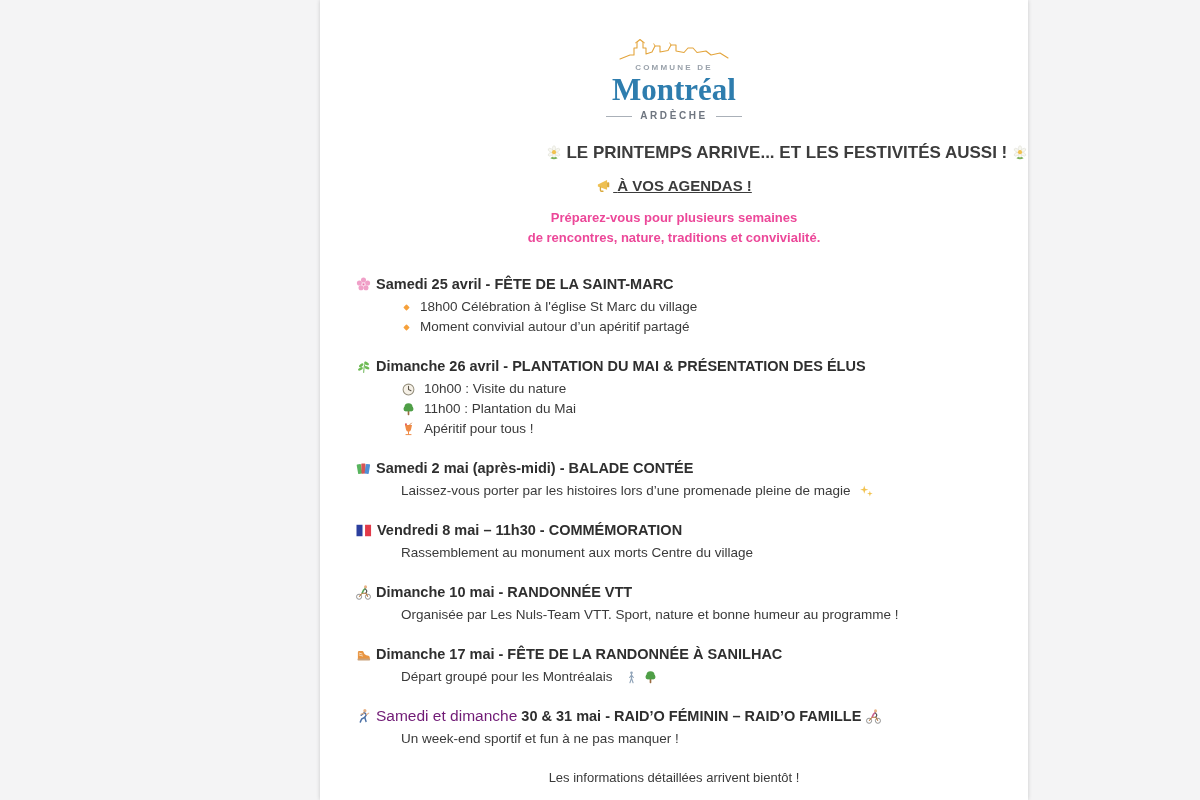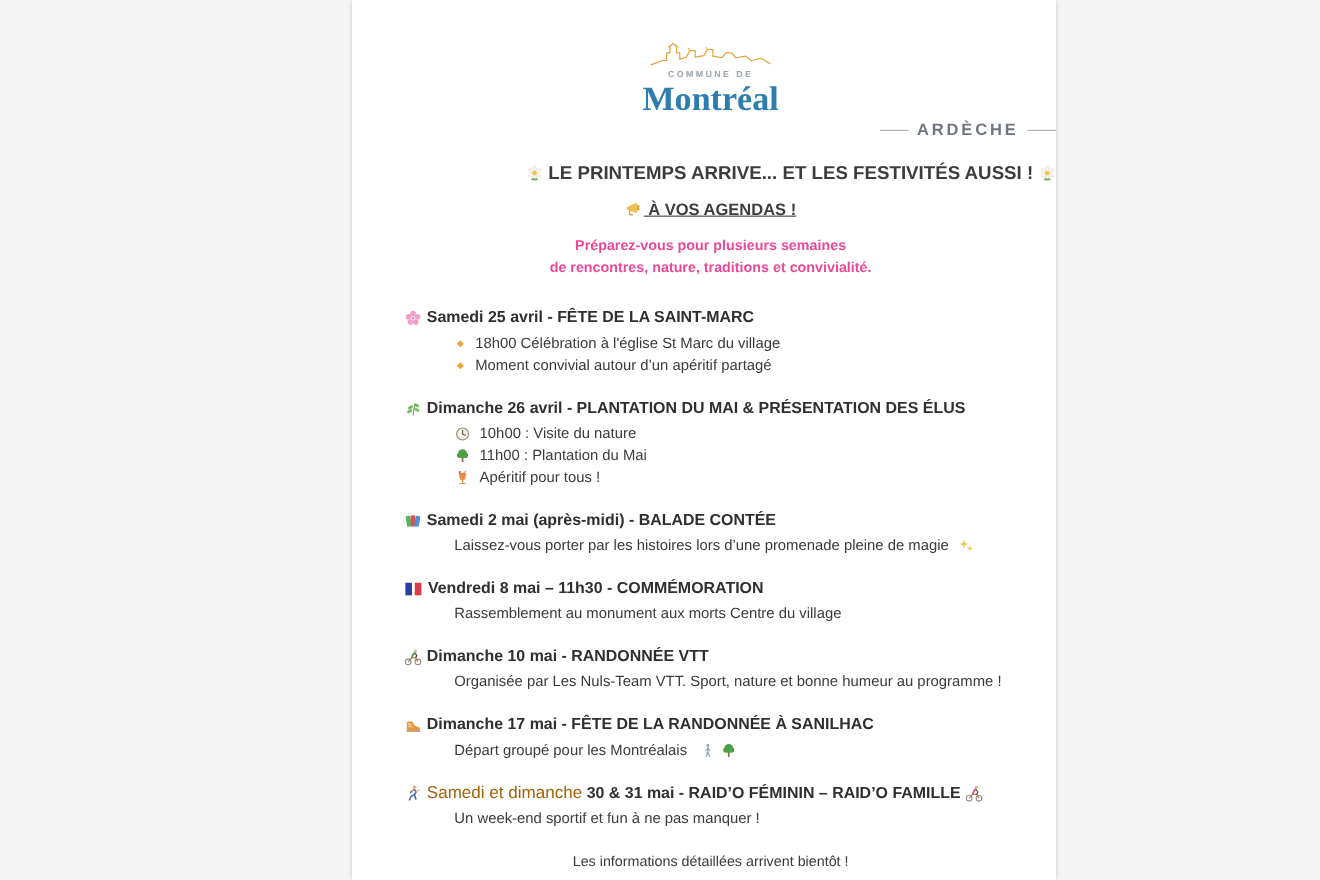--- a/index.html
+++ b/index.html
@@ -4,46 +4,45 @@
 <style>
   html,body{margin:0;padding:0;}
   body{
     width:1200px;height:800px;overflow:hidden;
     background:#f4f4f5;
     font-family:"Liberation Sans", sans-serif;
     -webkit-font-smoothing:antialiased;
   }
   .card{
     box-sizing:border-box;
-    width:640px;height:800px;
+    width:708px;height:800px;
     margin-left:320px;
     background:#ffffff;
     box-shadow:0 0 4px rgba(0,0,0,.18);
     padding-top:33px;
-    padding-left:12px;
   }
   
   .logo{text-align:center;line-height:1;}
   .logo-skyline{display:block;margin:0 auto;}
   .logo-commune{font-size:8px;letter-spacing:2.2px;color:#9aa2ab;margin-top:3px;font-weight:700;}
   .logo-name{font-family:"Liberation Serif", serif;font-size:31px;font-weight:700;color:#2e7dae;margin-top:2px;}
-  .logo-region{display:flex;align-items:center;justify-content:flex-end;gap:8px;margin-top:6px;
-    font-size:15px;letter-spacing:2.6px;color:#6f7680;font-weight:700;}
+  .logo-region{display:flex;align-items:center;justify-content:center;gap:8px;margin-top:6px;
+    font-size:10px;letter-spacing:2.6px;color:#6f7680;font-weight:700;}
   .logo-dash{width:26px;height:1px;background:#aab0b8;}
   
   .main-title{margin-top:21px;text-align:right;font-size:17px;font-weight:700;color:#3c3c3c;line-height:22px;}
   .agendas{margin-top:12px;text-align:center;font-size:15px;font-weight:700;color:#3c3c3c;line-height:20px;text-decoration:underline;}
   .intro{margin-top:12px;text-align:center;font-size:13px;font-weight:600;color:#ec4899;line-height:20px;}
   .icon{display:inline-block;vertical-align:-3px;}
   .icon svg{display:block;}
   
   .events{margin-top:26px;padding-left:35px;}
   .event{margin-bottom:19px;}
   .event-title{display:flex;align-items:center;gap:4px;font-size:14.5px;font-weight:700;color:#2f2f2f;line-height:20px;}
-  .event-title .title-prefix{font-weight:400;font-size:15.5px;color:#a16207;}
+  .event-title .title-prefix{font-weight:400;font-size:15.5px;color:#701a75;}
   .event-items{margin-top:3px;}
   .event-item{display:flex;align-items:center;gap:8px;padding-left:46px;font-size:13.5px;color:#3a3a3a;line-height:20px;}
   .event-item.plain{padding-left:46px;}
   .trailing-icons{display:inline-flex;gap:5px;align-items:center;margin-left:4px;}
   
   .footer{margin-top:12px;text-align:center;font-size:13px;color:#3a3a3a;line-height:20px;}
 </style>
 </head>
 <body>
 

